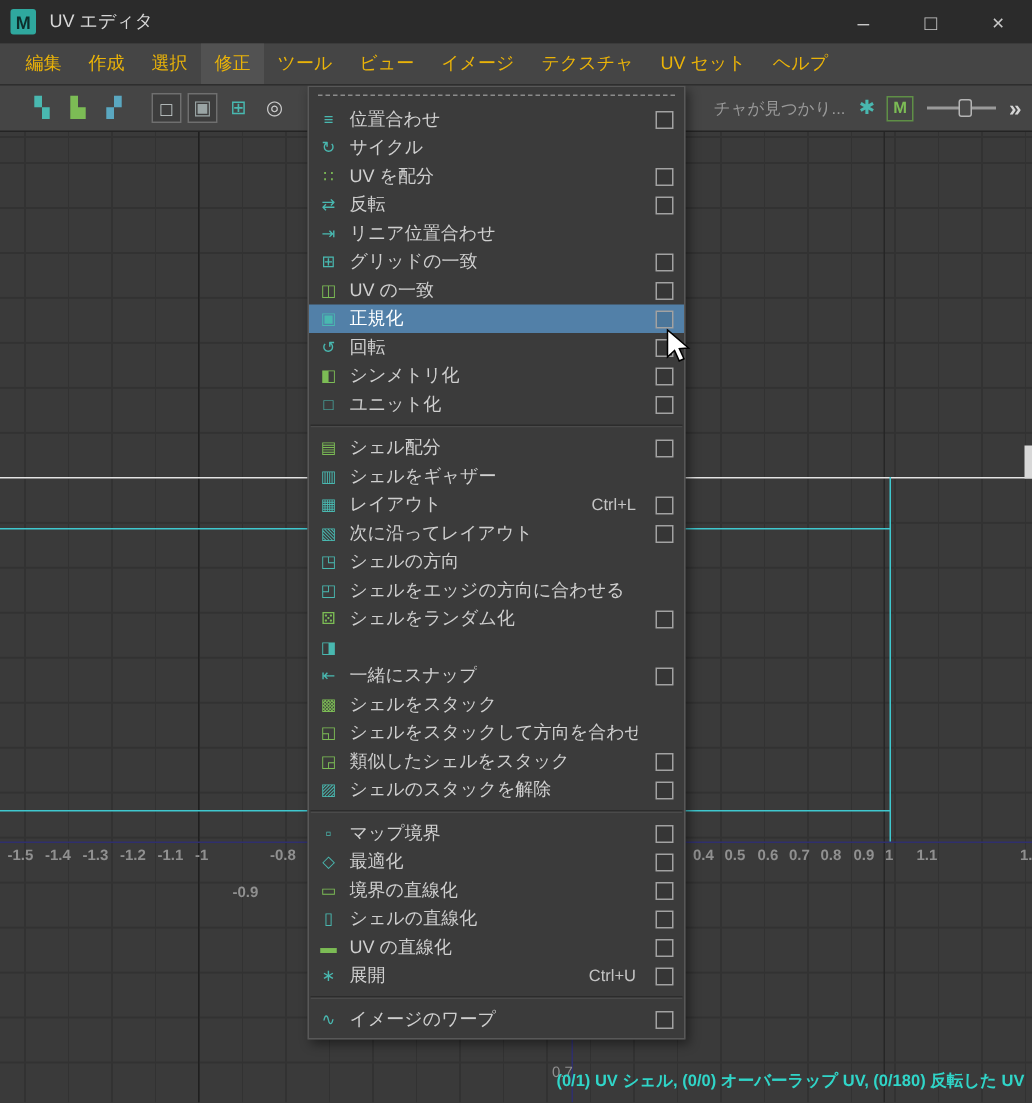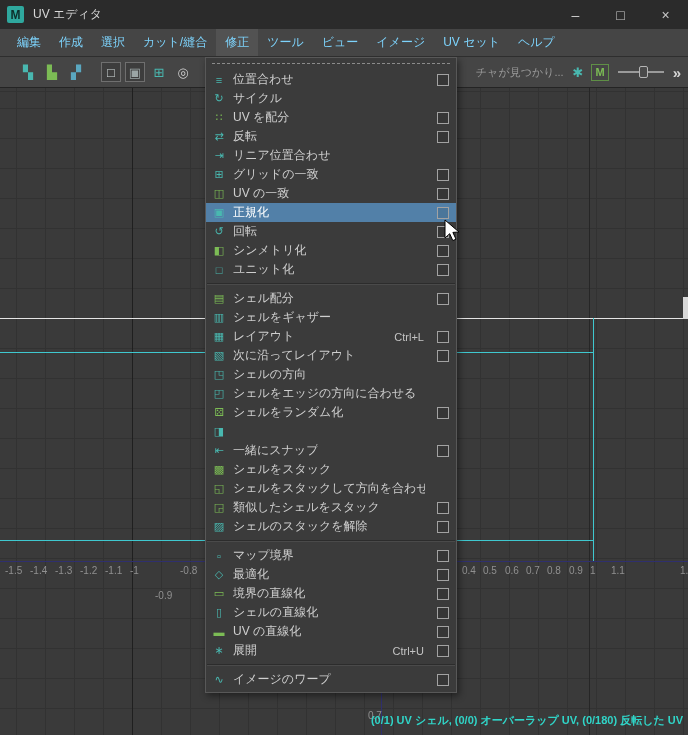--- a/index.html
+++ b/index.html
@@ -10,21 +10,21 @@
     -webkit-font-smoothing:antialiased;
   }
   
   .titlebar{position:absolute;top:0;left:0;right:0;height:29px;background:#2b2b2b;display:flex;align-items:center;z-index:60;}
   .app-icon{width:17px;height:17px;margin-left:7px;background:#2fa89e;color:#0d2e2b;font-weight:bold;font-size:12px;display:flex;align-items:center;justify-content:center;border-radius:2px;}
   .title-text{margin-left:9px;font-size:12px;color:#d8d8d8;}
   .win-buttons{margin-left:auto;display:flex;height:100%;}
   .win-btn{width:45px;display:flex;align-items:center;justify-content:center;color:#c8c8c8;font-size:14px;}
   
   .menubar{position:absolute;top:29px;left:0;right:0;height:28px;background:#454545;display:flex;align-items:center;padding-left:8px;border-bottom:1px solid #2e2e2e;box-sizing:border-box;z-index:60;}
-  .mb-item{padding:5px 9px;font-size:12px;color:#7dd3fc;white-space:nowrap;}
+  .mb-item{padding:5px 9px;font-size:12px;color:#eab308;white-space:nowrap;}
   .mb-item.active{background:#525252;font-family:Liberation Mono, monospace;}
   
   .toolbar{position:absolute;top:57px;left:0;right:0;height:31px;background:#454545;border-bottom:1px solid #242424;box-sizing:border-box;z-index:10;}
   .tb-left{display:flex;align-items:center;gap:4px;padding-left:18px;height:30px;}
   .tb-icon{width:20px;height:20px;display:flex;align-items:center;justify-content:center;font-size:13px;}
   .tb-icon.boxed{border:1px solid #6f6f6f;background:#3d3d3d;width:18px;height:18px;}
   .tb-sep{width:7px;height:1px;}
   .tb-right{position:absolute;right:8px;top:0;height:30px;display:flex;align-items:center;gap:9px;}
   .tb-msg{font-size:11px;color:#9a9a9a;white-space:nowrap;}
   #rt-icons{display:flex;align-items:center;gap:8px;}
@@ -46,21 +46,21 @@
   }
   .gl-v{position:absolute;top:0;bottom:0;width:1px;background:#1f1f1f;}
   .hline{position:absolute;left:0;height:1px;}
   .hline.full{right:0;}
   .hline.white{background:#e4e4e4;}
   .hline.shell{background:var(--shell,#3fc8cf);}
   .hline.axis{background:var(--axis,#2f2f6e);}
   .vline{position:absolute;width:1px;}
   .vline.shell{background:var(--shell,#3fc8cf);}
   .vline.axisv{background:var(--axis,#2f2f6e);top:0;bottom:0;}
-  .xlab{position:absolute;top:477px;font-size:10px;color:#909090;}
+  .xlab{position:absolute;top:477px;font-size:10px;color:#909090;font-weight:bold;}
   .ylab{position:absolute;left:368px;top:622px;font-size:10px;color:#909090;}
   .status{position:absolute;right:5px;bottom:7px;font-size:11px;font-weight:bold;color:var(--status,#30d5c8);white-space:nowrap;}
   
   .popup{position:absolute;left:205px;top:57px;width:252px;background:#3b3b3b;border:1px solid #585858;box-shadow:2px 3px 7px rgba(0,0,0,0.45);z-index:50;padding:2px 0 3px 0;box-sizing:border-box;}
   .tearoff{padding:3px 6px 2px 6px;}
   .tearoff .dash{border-top:1px dashed #8b8b8b;height:4px;}
   .mrow{display:flex;align-items:center;height:19px;padding:0 7px 0 5px;font-size:12px;color:#cfcfcf;gap:6px;white-space:nowrap;}
   .mrow.hl{background:var(--highlight,#5280a8);color:#ffffff;}
   .mi-icon{flex:0 0 16px;width:16px;text-align:center;font-size:11px;}
   .mi-label{overflow:hidden;}
@@ -83,25 +83,25 @@
     <div class="win-btn">–</div>
     <div class="win-btn">□</div>
     <div class="win-btn">×</div>
   </div>
 </div>
 
 <div class="menubar">
     <div class="mb-item">編集</div>
     <div class="mb-item">作成</div>
     <div class="mb-item">選択</div>
-    <div class="mb-item">カット/縫合</div>
     <div class="mb-item active">修正</div>
     <div class="mb-item">ツール</div>
     <div class="mb-item">ビュー</div>
     <div class="mb-item">イメージ</div>
+    <div class="mb-item">テクスチャ</div>
     <div class="mb-item">UV セット</div>
     <div class="mb-item">ヘルプ</div>
   </div>
 
 <div class="toolbar">
   <div class="tb-left">
       <div class="tb-icon" style="color: rgb(73, 184, 176);">▚</div>
       <div class="tb-icon" style="color: rgb(124, 188, 85);">▙</div>
       <div class="tb-icon" style="color: rgb(90, 167, 192);">▞</div>
       <div class="tb-sep"></div>

